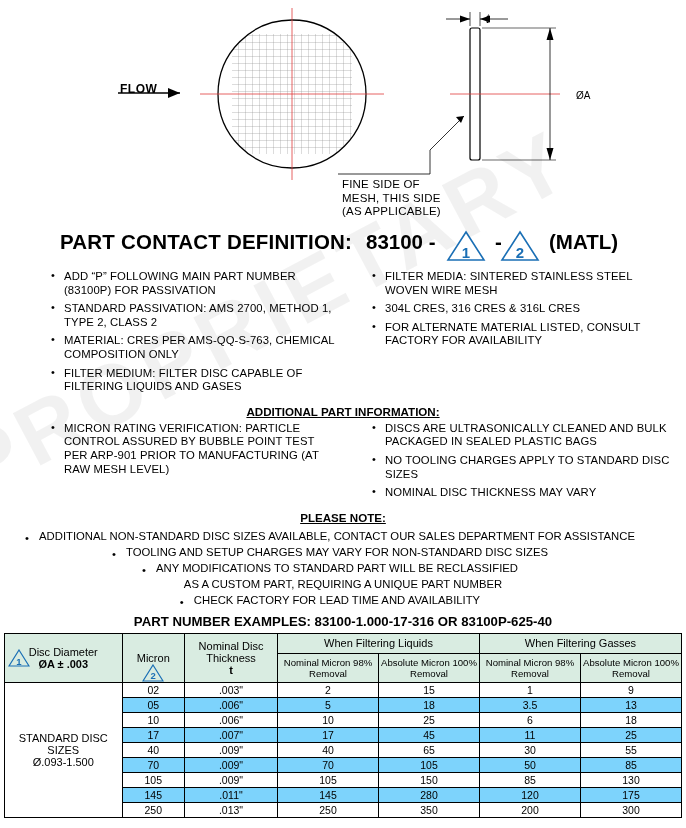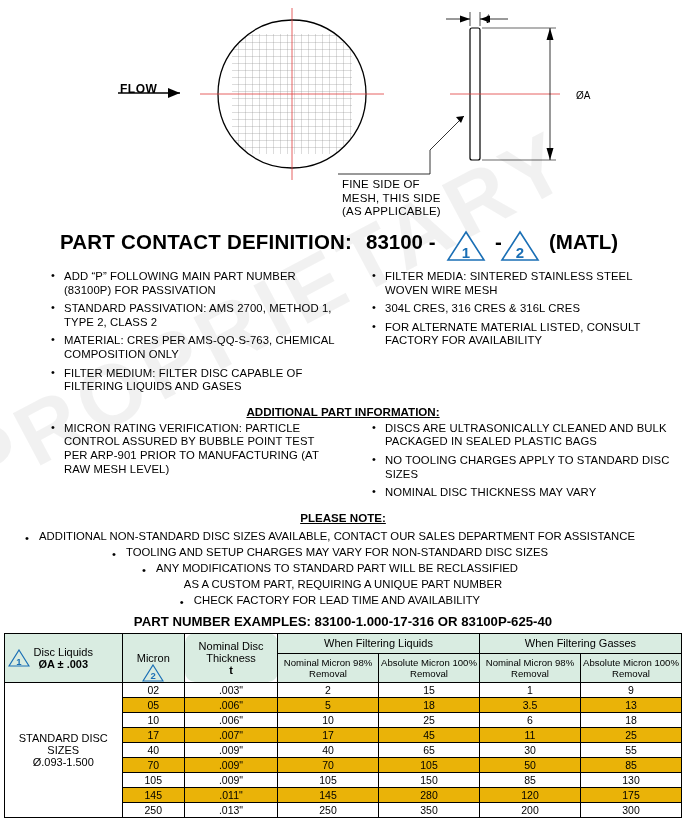--- a/index.html
+++ b/index.html
@@ -224,21 +224,21 @@
     text-align: center;
     vertical-align: middle;
     padding: 1px 2px;
   }
   table.pn-table th {
     background: #d9ece1;
     font-weight: normal;
   }
   .th-top { height: 17px; font-size: 11px; }
   .th-sub { height: 26px; font-size: 9.6px; line-height: 11px; }
-  td.row-alt { background: #eab308; }
+  td.row-alt { background: #7dd3fc; }
   td.row-plain { background: #ffffff; }
   .disc-col {
     font-size: 11px;
     line-height: 12px;
   }
   .hdr-disc {
     font-size: 11px;
     position: relative;
   }
   .hdr-disc .tri-sm {
@@ -398,33 +398,33 @@
 <table class="pn-table">
   <thead>
     <tr>
       <th class="th-top hdr-disc" rowspan="2" style="width:118px;">
         <div class="tri-sm">
           <svg width="22" height="18">
               <polygon points="11,1 21,17 1,17" fill="none" stroke="#1a6fb5" stroke-width="1.2"></polygon>
             </svg>
           <span>1</span>
         </div>
-        <div>Disc Liquids</div>
+        <div>Disc Diameter</div>
         <div style="font-weight:bold;">ØA ± .003</div>
       </th>
       <th class="th-top hdr-micron" rowspan="2" style="width:60px;">
         <div>Micron</div>
         <div class="tri-sm">
           <svg width="22" height="18">
               <polygon points="11,1 21,17 1,17" fill="none" stroke="#1a6fb5" stroke-width="1.2"></polygon>
             </svg>
           <span>2</span>
         </div>
       </th>
-      <th class="th-top" rowspan="2" style="width:92px;border-radius:10px;">
+      <th class="th-top" rowspan="2" style="width:92px;">
         <div>Nominal Disc Thickness</div>
         <div style="font-weight:bold;">t</div>
       </th>
       <th class="th-top" colspan="2">When Filtering Liquids</th>
       <th class="th-top" colspan="2">When Filtering Gasses</th>
     </tr>
     <tr>
       <th class="th-sub" style="width:102px;">Nominal Micron 98% Removal</th>
       <th class="th-sub" style="width:102px;">Absolute Micron 100% Removal</th>
       <th class="th-sub" style="width:102px;">Nominal Micron 98% Removal</th>

